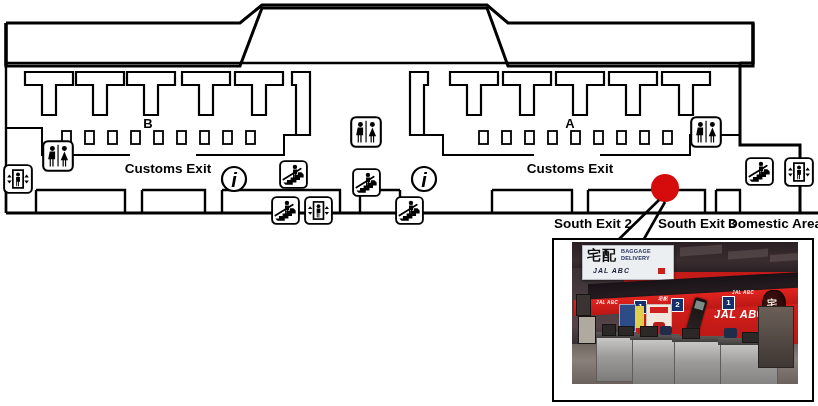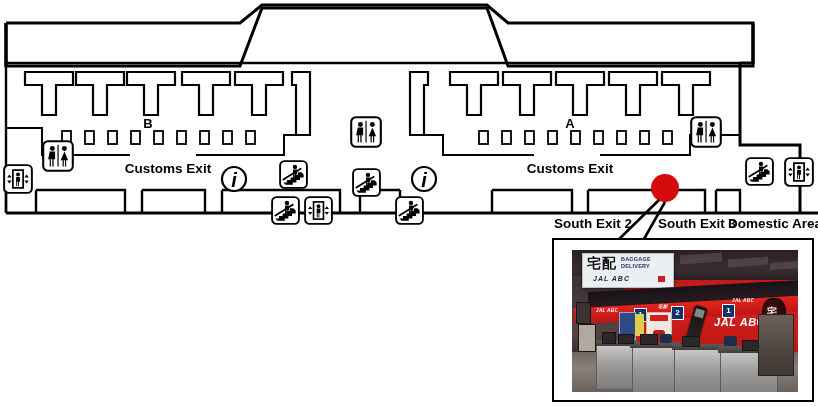--- a/index.html
+++ b/index.html
@@ -45,21 +45,21 @@
     width: 262px;
     height: 164px;
     background: #ffffff;
     border: 2px solid #000000;
     box-sizing: border-box;
     overflow: hidden;
   }
   #photo-inner {
     position: absolute;
     left: 18px;
-    top: 10px;
+    top: 2px;
     width: 226px;
     height: 142px;
     overflow: hidden;
     background: #1a1012;
   }
   
   .ph-ceiling {
     position: absolute; left: 0; top: 0; width: 100%; height: 34px;
     background: linear-gradient(180deg,#2a2024 0%, #3a2d30 55%, #241b1e 100%);
   }

